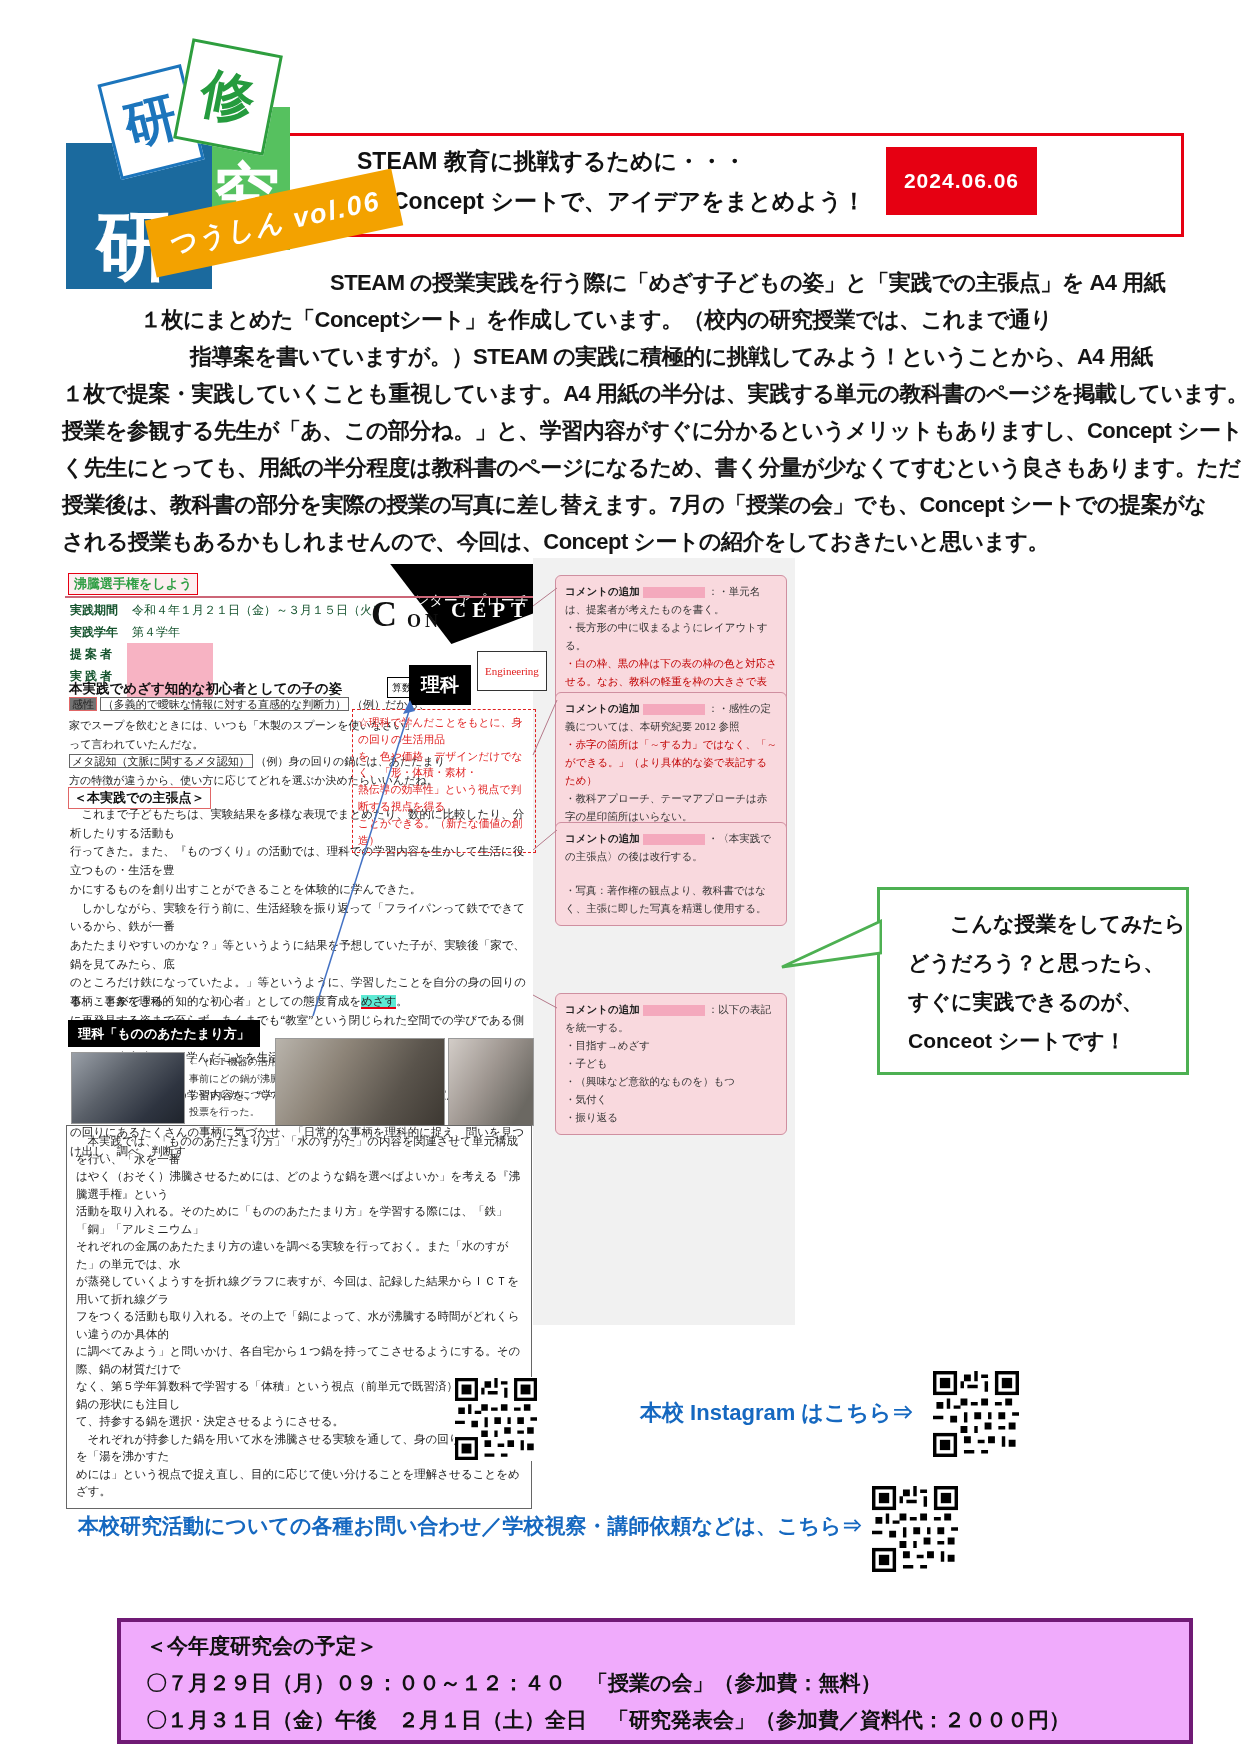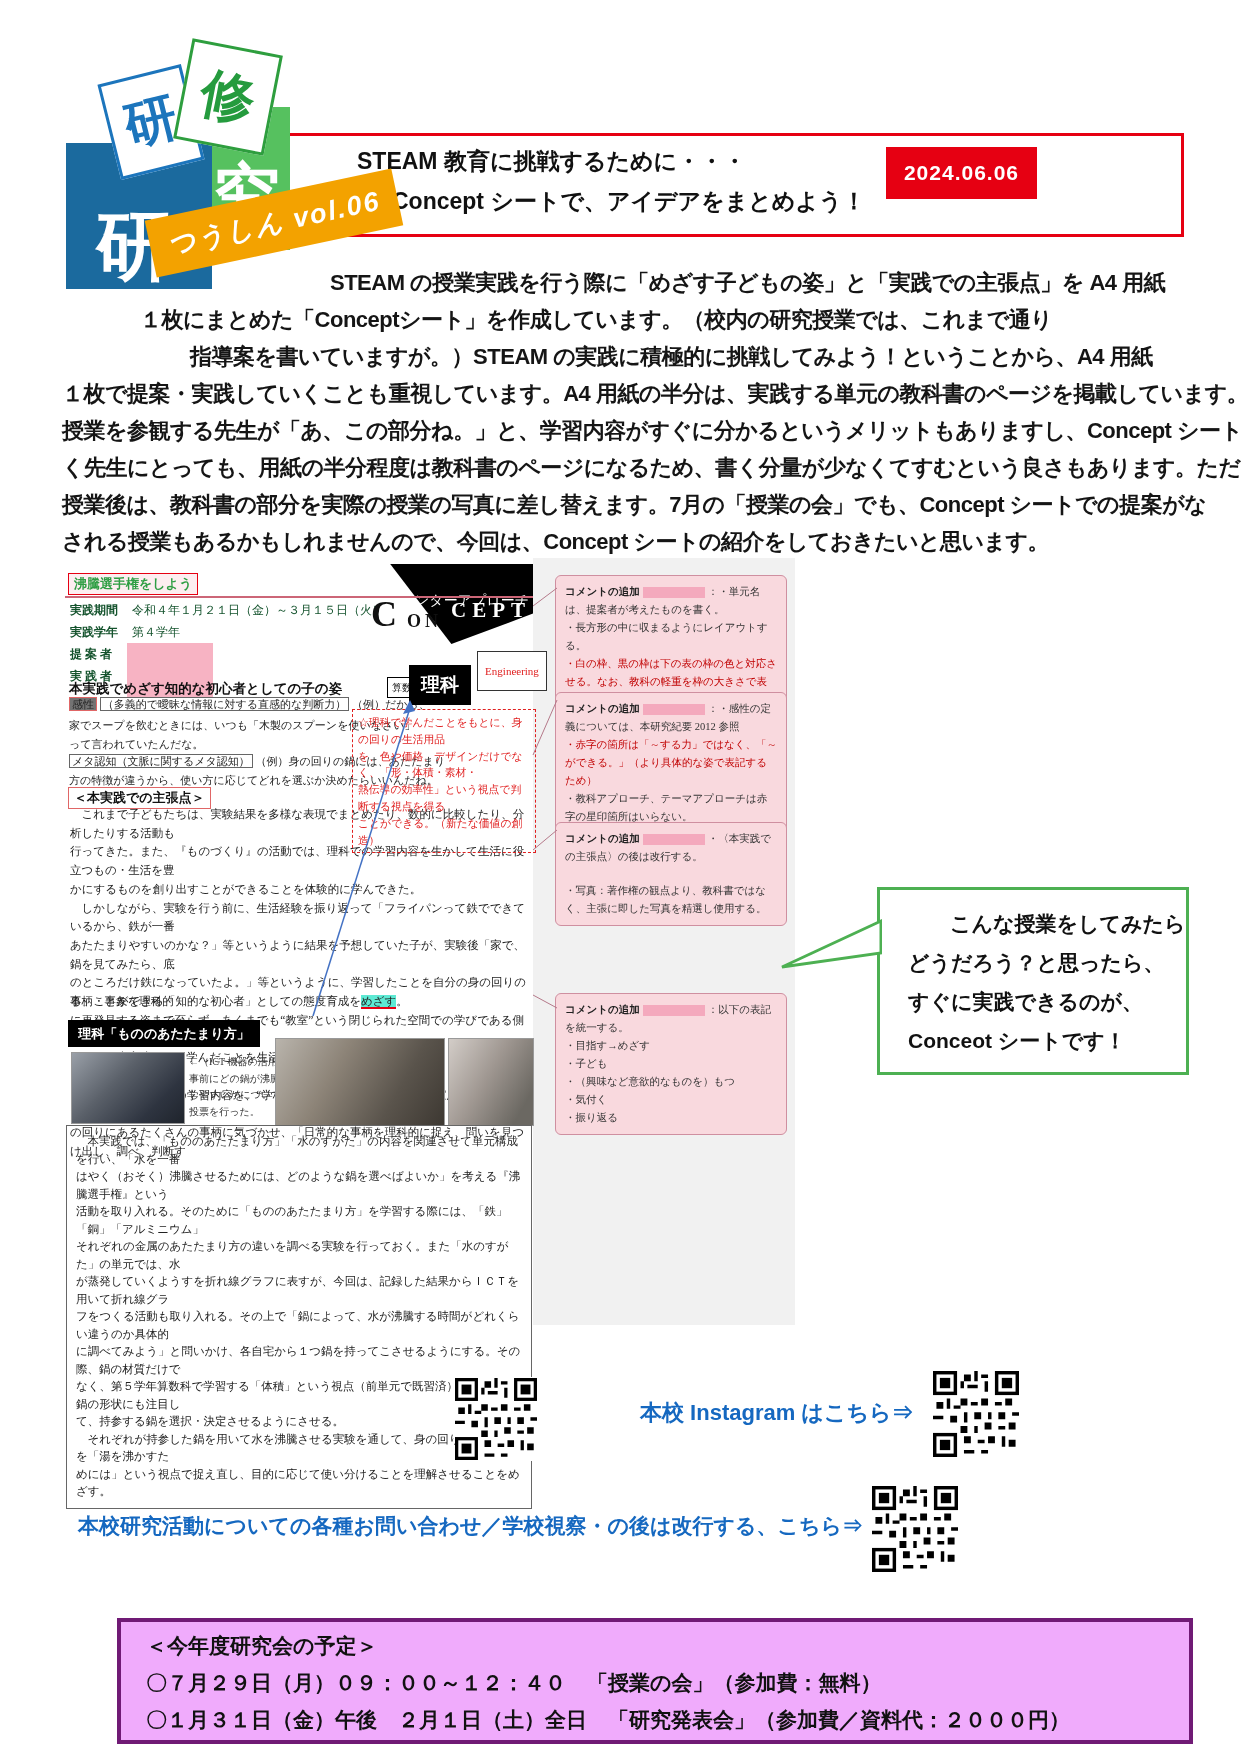--- a/index.html
+++ b/index.html
@@ -68,21 +68,21 @@
   .sched-line{font-size:21px;font-weight:600;color:#111;white-space:nowrap;}
 </style>
 </head>
 <body>
 
 <div id="page">
 
   <div class="abs title-box" style="left:253px;top:133px;width:925px;height:98px;"></div>
   <div class="abs title-line" style="left:357px;top:146px;">STEAM 教育に挑戦するために・・・</div>
   <div class="abs title-line" style="left:392px;top:186px;">Concept シートで、アイデアをまとめよう！</div>
-  <div class="abs date-badge" style="left:886px;top:147px;width:151px;height:52px;">2024.06.06</div>
+  <div class="abs date-badge" style="left:886px;top:147px;width:151px;height:68px;">2024.06.06</div>
 
   <div class="abs blue-square" style="left:66px;top:143px;width:146px;height:146px;z-index:5;"></div>
   <div class="abs kanji-white" style="left:96px;top:196px;font-size:76px;z-index:6;">研</div>
   <div class="abs" style="left:178px;top:107px;width:112px;height:143px;background:#56c15f;z-index:4;"></div>
   <div class="abs kanji-white" style="left:212px;top:150px;font-size:68px;z-index:6;">究</div>
   <div class="abs tile" style="left:108px;top:73px;width:80px;height:92px;border:3.5px solid #1c75bc;color:#1c75bc;font-size:52px;transform:rotate(-14deg);z-index:7;">研</div>
   <div class="abs tile" style="left:182px;top:46px;width:86px;height:96px;border:3.5px solid #2e9e3e;color:#259b3e;font-size:54px;transform:rotate(11deg);z-index:7;">修</div>
   <div class="abs orange-banner" style="left:148px;top:194px;width:252px;height:58px;transform:rotate(-12deg);z-index:8;">つうしん vol.06</div>
 
   <div class="abs intro-line" style="left:330px;top:268px;">STEAM の授業実践を行う際に「めざす子どもの姿」と「実践での主張点」を A4 用紙</div>
@@ -233,21 +233,21 @@
       <path fill="#000" d="M9 1h2v2H9zM12 0h1v3h-1zM14 1h2v1h-2zM8 3h1v2H8zM10 4h3v1h-3zM15 3h1v3h-1zM1 9h2v2H1zM4 8h1v3H4zM6 10h2v1H6zM0 13h3v1H0zM5 13h2v2H5zM8 8h2v2H8zM11 9h2v1h-2zM14 8h2v2h-2zM9 12h1v3H9zM12 12h2v2h-2zM16 12h1v2h-1zM18 9h2v1h-2zM21 8h2v2h-2zM19 12h2v2h-2zM23 12h2v1h-2zM8 16h2v2H8zM12 16h1v2h-1zM15 15h2v2h-2zM9 19h2v2H9zM13 20h2v1h-2zM16 19h2v2h-2zM19 16h2v1h-2zM22 15h2v2h-2zM20 19h1v3h-1zM22 20h2v2h-2zM9 23h3v1H9zM14 23h2v1h-2z"></path>
     </g>
       </defs>
     <use href="#qrpat"></use>
   </svg>
   <div class="abs link-label" style="left:640px;top:1398px;font-size:22px;">本校 Instagram はこちら⇒</div>
   <svg class="abs qr" style="left:933px;top:1370px;width:86px;height:88px;" viewBox="0 0 25 25">
       <use href="#qrpat"></use>
     </svg>
 
-  <div class="abs link-label" style="left:78px;top:1512px;font-size:21px;">本校研究活動についての各種お問い合わせ／学校視察・の後は改行する、こちら⇒</div>
+  <div class="abs link-label" style="left:78px;top:1512px;font-size:21px;">本校研究活動についての各種お問い合わせ／学校視察・講師依頼などは、こちら⇒</div>
   <svg class="abs qr" style="left:872px;top:1485px;width:86px;height:88px;" viewBox="0 0 25 25">
       <use href="#qrpat"></use>
     </svg>
 
   <div class="abs schedule-box" style="left:117px;top:1618px;width:1068px;height:118px;">
     <div class="abs sched-line" style="left:25px;top:10px;">＜今年度研究会の予定＞</div>
     <div class="abs sched-line" style="left:25px;top:47px;">〇７月２９日（月）０９：００～１２：４０　「授業の会」（参加費：無料）</div>
     <div class="abs sched-line" style="left:25px;top:84px;">〇１月３１日（金）午後　２月１日（土）全日　「研究発表会」（参加費／資料代：２０００円）</div>
   </div>
 

